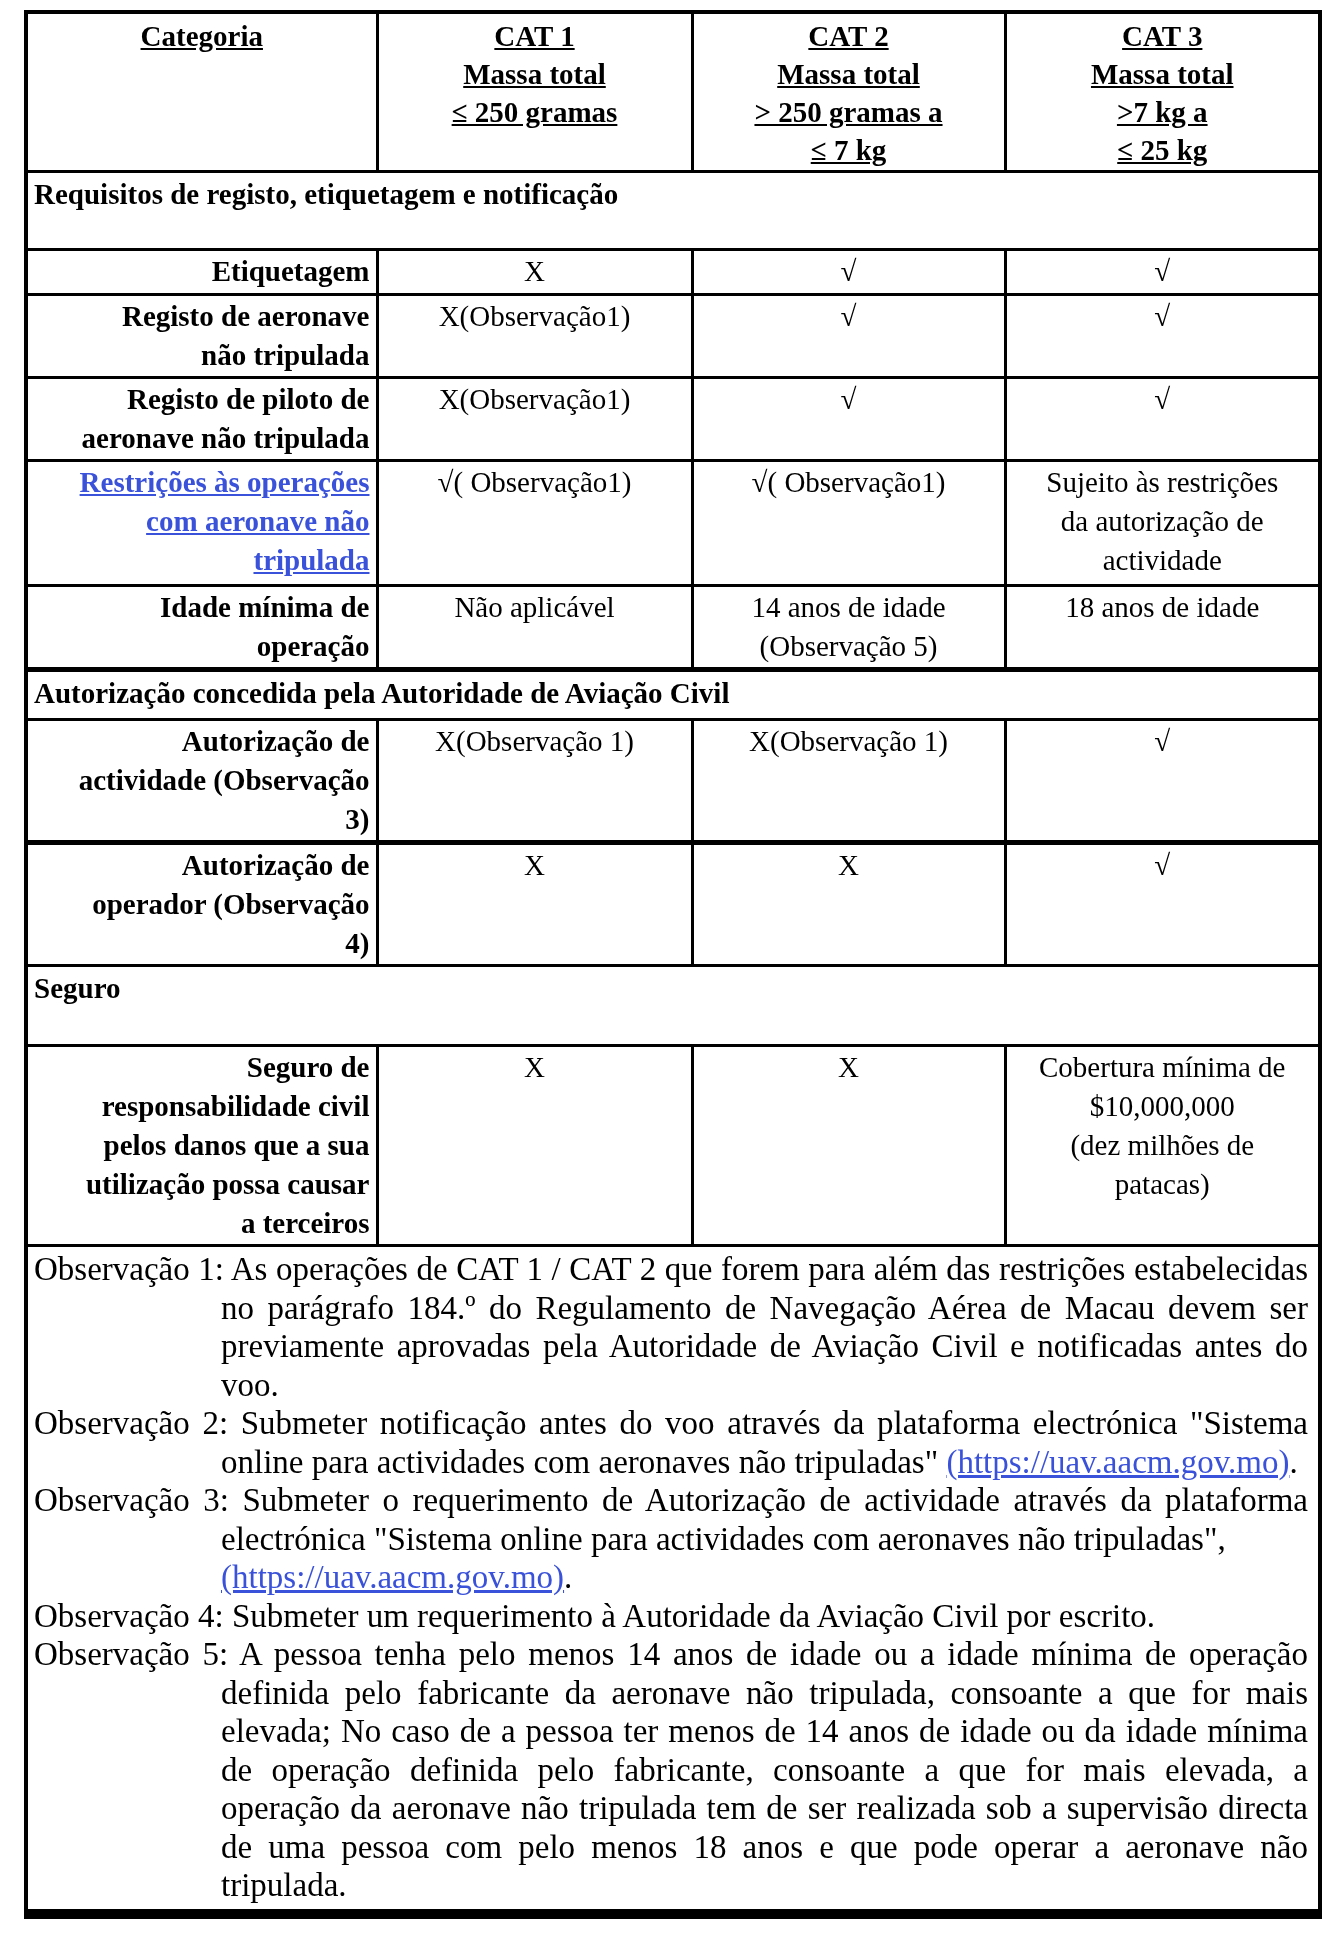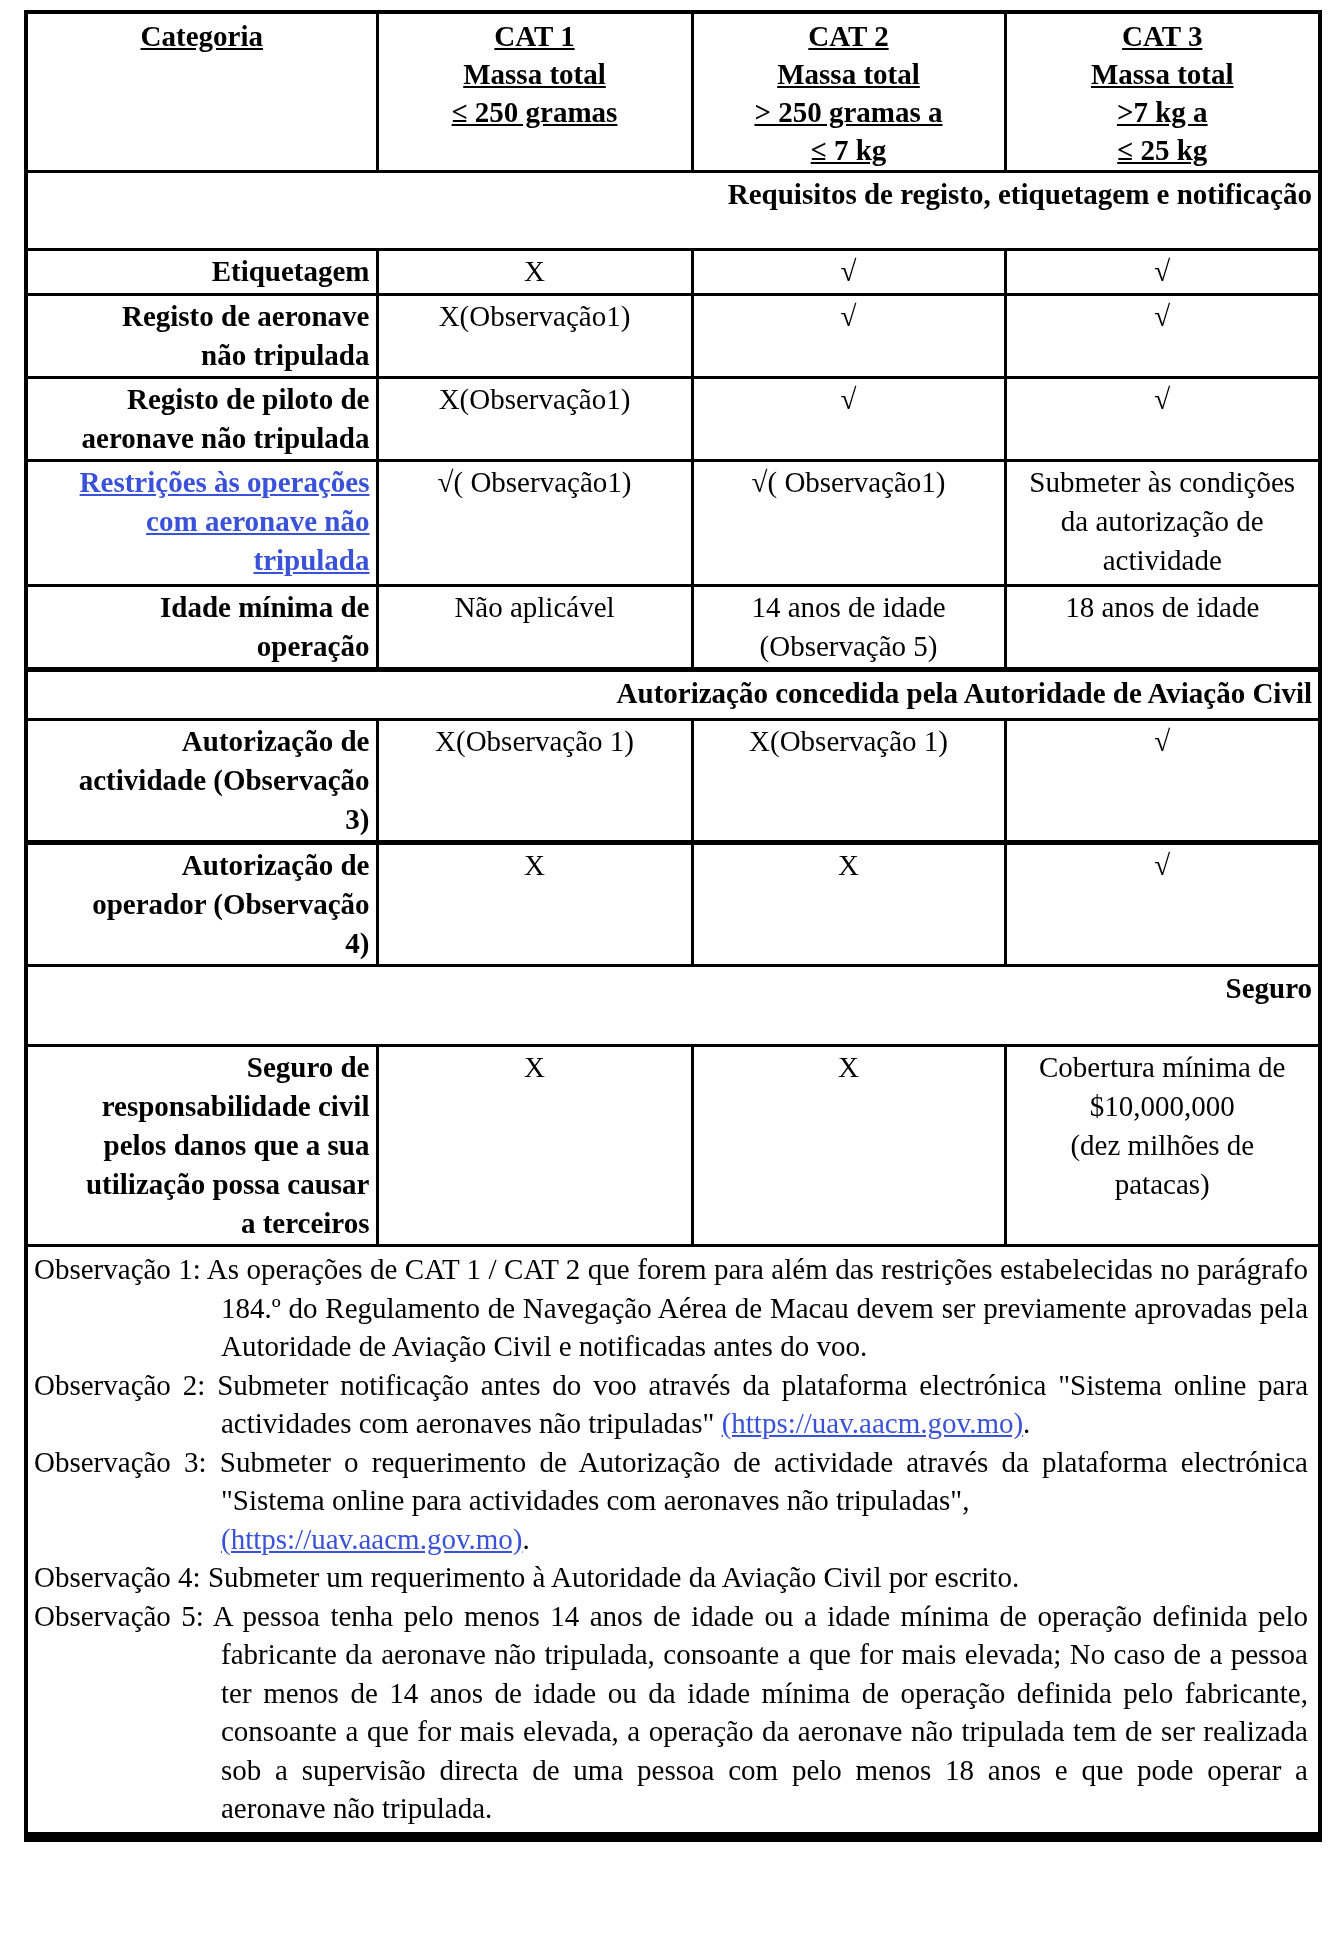--- a/index.html
+++ b/index.html
@@ -24,33 +24,33 @@
   col.c3 { width: 315px; }
   td {
     border: 3px solid #000;
     vertical-align: top;
     font-size: 29px;
     line-height: 39px;
     padding: 1px 6px;
   }
   .pre { white-space: pre-line; }
   tr.hdr td { font-weight: bold; text-align: center; line-height: 38px; padding-top: 3px; text-decoration: underline; }
-  td.section { font-weight: bold; text-align: right; padding-top: 2px; margin-top: 6px; }
+  td.section { font-weight: bold; text-align: left; padding-top: 2px; margin-top: 6px; }
   td.lbl { text-align: right; font-weight: bold; }
   td.val { text-align: center; }
   tr.tt td { border-top-width: 5px; }
   a.link { color: var(--link, #3a52d9); text-decoration: underline; cursor: pointer; }
   td.notes { padding: 3px 10px 4px 6px; }
   p.note {
     margin: 0;
     padding-left: 187px;
     text-indent: -187px;
     text-align: justify;
     line-height: 38.5px;
-    font-size: 29px;
+    font-size: 33px;
   }
 </style>
 </head>
 <body>
 
 <table class="reg">
   <colgroup>
       <col class="c0">
       <col class="c1">
       <col class="c2">
@@ -101,21 +101,21 @@
   </tr>
 
 
 
   <tr style="height:125px">
     <td class="lbl"><a class="link pre" href="#">Restrições às operações
 com aeronave não
 tripulada</a></td>
     <td class="val pre">√( Observação1)</td>
     <td class="val pre">√( Observação1)</td>
-    <td class="val pre">Submeter às condições
+    <td class="val pre">Sujeito às restrições
 da autorização de
 actividade</td>
   </tr>
 
   <tr style="height:80px">
     <td class="lbl pre">Idade mínima de
 operação</td>
     <td class="val pre">Não aplicável</td>
     <td class="val pre">14 anos de idade
 (Observação 5)</td>

